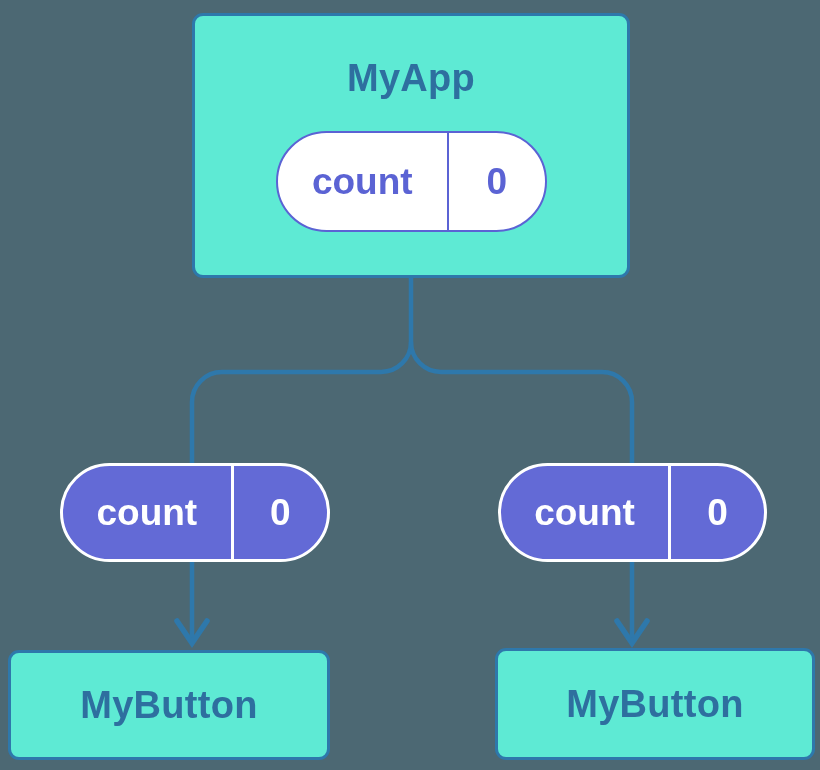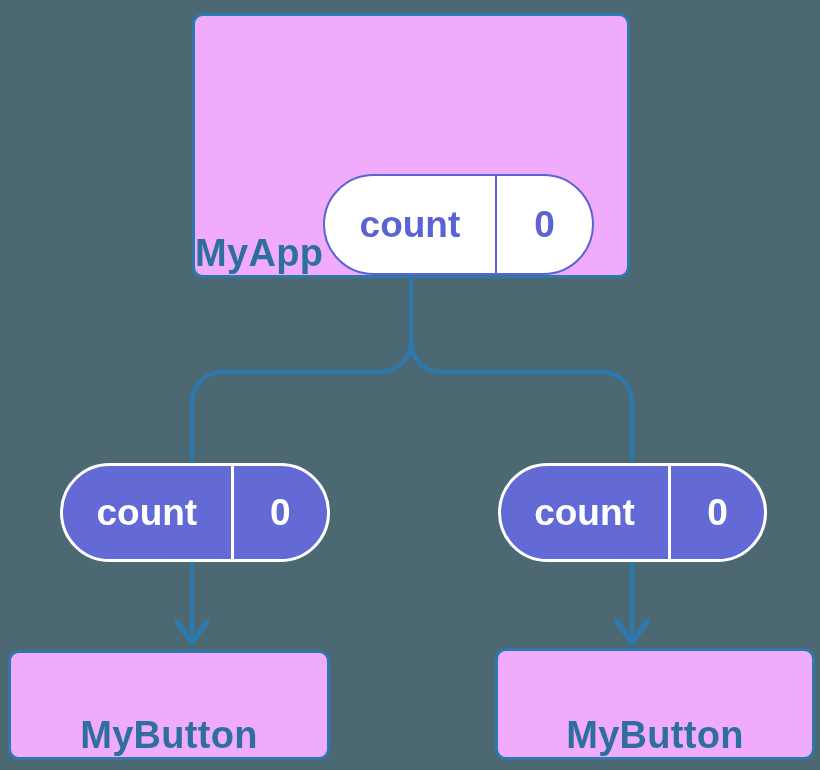--- a/index.html
+++ b/index.html
@@ -17,26 +17,27 @@
   }
   .connectors {
     position: absolute;
     left: 0;
     top: 0;
     z-index: 1;
     pointer-events: none;
   }
   .box {
     position: absolute;
-    background: #f0abfc;
+    background: #5eead4;
     border: 3px solid #2e78ab;
     border-radius: 11px;
     box-sizing: border-box;
     display: flex;
-    align-items: flex-end;
+    flex-direction: column;
+    align-items: center;
     z-index: 2;
   }
   .root-node {
     left: 192px;
     top: 13px;
     width: 438px;
     height: 265px;
     padding-top: 40px;
   }
   .leaf-node {

